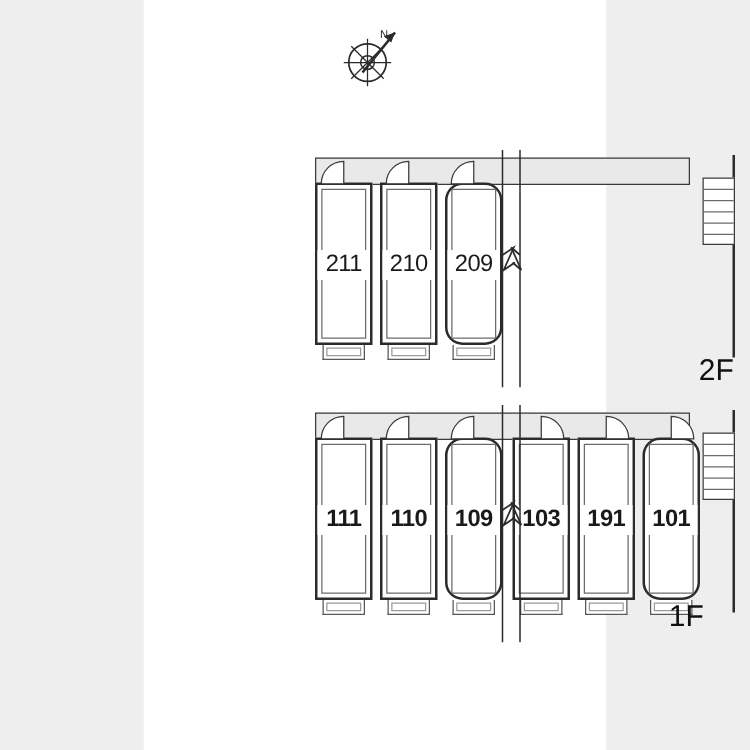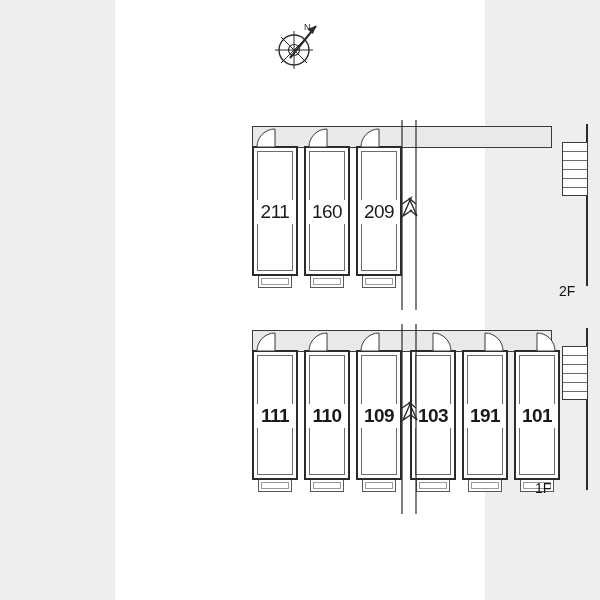--- a/index.html
+++ b/index.html
@@ -69,21 +69,21 @@
 
   .unit {
     position: relative;
     width: 46px;
     height: 130px;
     margin-right: 6px;
     background: #ffffff;
     border: 2px solid #2b2b2b;
     box-sizing: border-box;
   }
-  .unit:last-child { margin-right: 0; }
+  .unit:last-child { margin-right: 0; border-radius: 14px; }
 
   
   .unit::after {
     content: "";
     position: absolute;
     left: 3px;
     top: 3px;
     right: 3px;
     bottom: 3px;
     border: 1px solid #6b6b6b;
@@ -173,21 +173,21 @@
     right: -6px;
     top: -2px;
     width: 0;
     height: 162px;
     border-left: 2px solid #2b2b2b;
     z-index: 2;
   }
 
   .floor-tag {
     position: absolute;
-    font-size: 14px;
+    font-size: 24px;
     color: #111;
     font-weight: 400;
   }
   .floor-tag.f2 { left: 444px; top: 283px; }
   .floor-tag.f1 { left: 420px; top: 480px; }
 </style>
 </head>
 <body>
 
 <div id="page">
@@ -228,21 +228,21 @@
           </div>
           <div class="unit-label">211</div>
           <div class="balcony"></div>
         </div>
         <div class="unit">
           <div class="door l">
             <svg width="20" height="20" viewBox="0 0 20 20">
                 <path d="M1 19 A18 18 0 0 1 19 1 L19 19 Z" fill="#ffffff" stroke="#3a3a3a" stroke-width="1"></path>
               </svg>
           </div>
-          <div class="unit-label">160</div>
+          <div class="unit-label">210</div>
           <div class="balcony"></div>
         </div>
         <div class="unit">
           <div class="door l">
             <svg width="20" height="20" viewBox="0 0 20 20">
                 <path d="M1 19 A18 18 0 0 1 19 1 L19 19 Z" fill="#ffffff" stroke="#3a3a3a" stroke-width="1"></path>
               </svg>
           </div>
           <div class="unit-label">209</div>
           <div class="balcony"></div>

